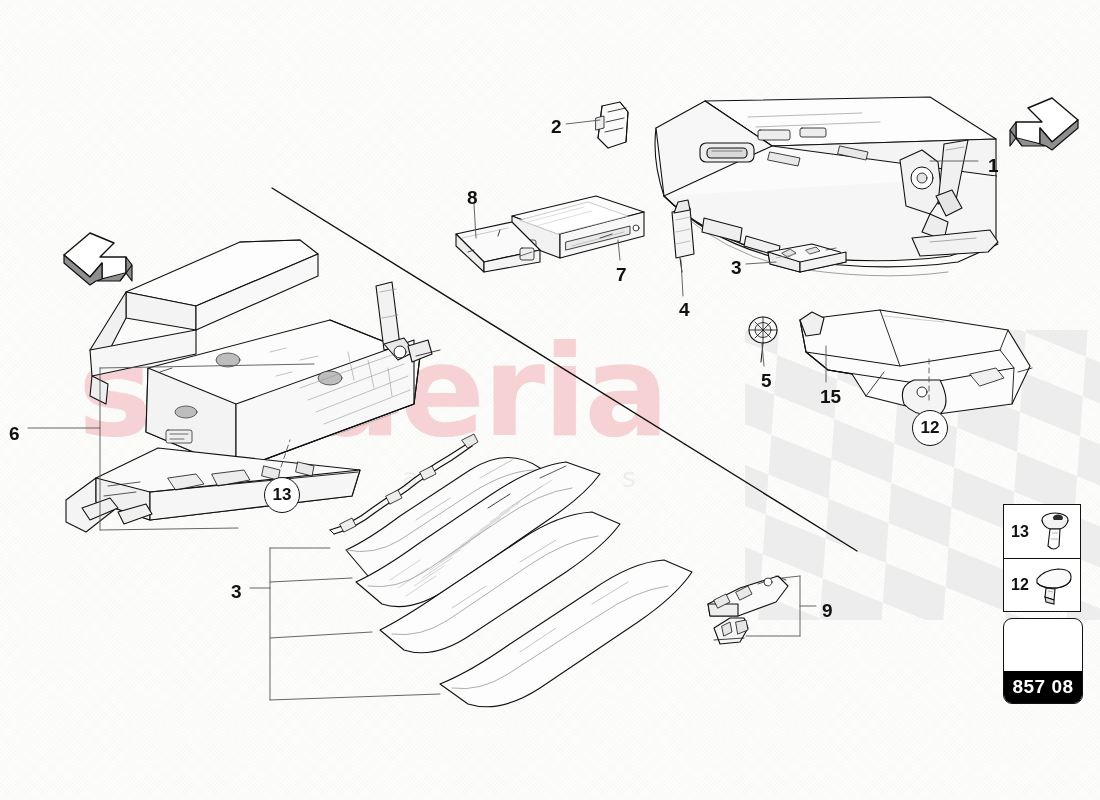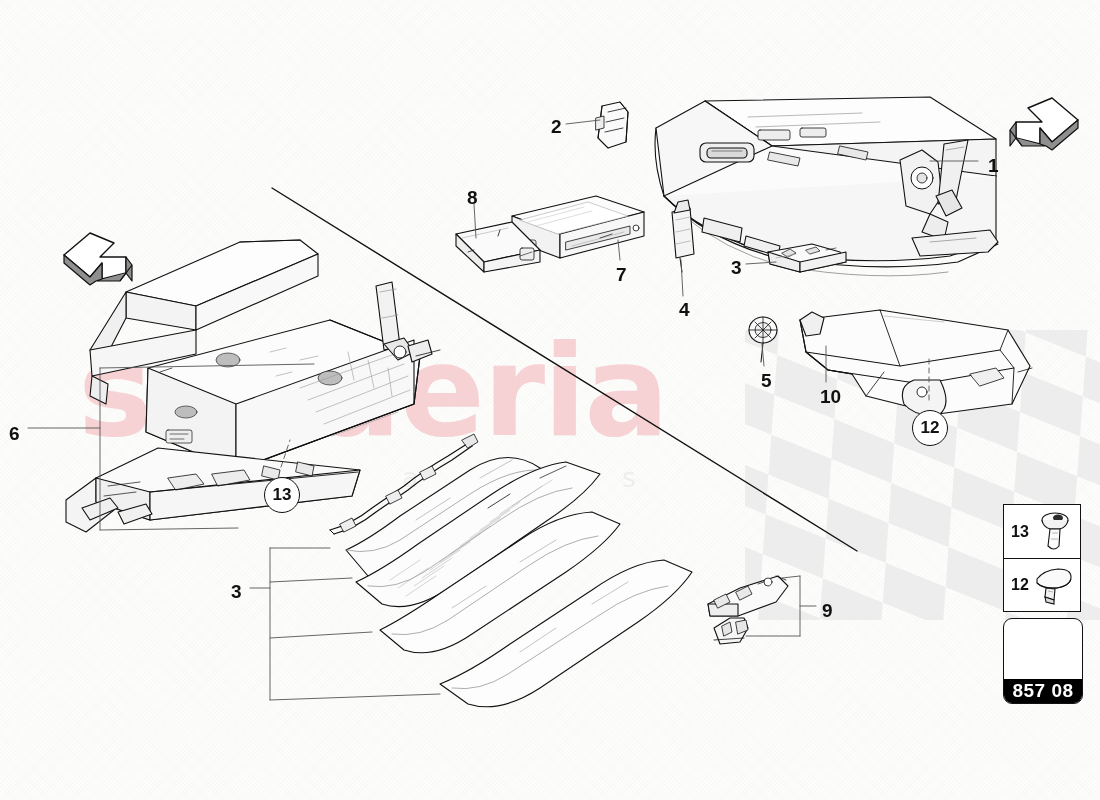--- a/index.html
+++ b/index.html
@@ -87,21 +87,21 @@
     left:1003px; top:618px;
     width:80px; height:86px;
     border:1.5px solid #111;
     border-radius:9px;
     background:#fff;
     overflow:hidden;
     box-sizing:border-box;
   }
   .partnum-band{
     position:absolute;
-    left:0;bottom:0;width:100%;height:24px;
+    left:0;bottom:0;width:100%;height:32px;
     background:#000;
     display:flex;align-items:center;justify-content:center;
   }
   .partnum-text{
     color:#fff;font-size:19px;font-weight:700;
     font-family:"Liberation Sans", sans-serif;
     letter-spacing:0.5px;
   }
 </style>
 </head>
@@ -423,21 +423,21 @@
 
   <div class="callout" style="left:988px;top:156px;">1</div>
   <div class="callout" style="left:551px;top:117px;">2</div>
   <div class="callout" style="left:731px;top:258px;">3</div>
   <div class="callout" style="left:679px;top:300px;">4</div>
   <div class="callout" style="left:761px;top:371px;">5</div>
   <div class="callout" style="left:9px;top:424px;">6</div>
   <div class="callout" style="left:616px;top:265px;">7</div>
   <div class="callout" style="left:467px;top:188px;">8</div>
   <div class="callout" style="left:822px;top:601px;">9</div>
-  <div class="callout" style="left:820px;top:387px;">10</div>
+  <div class="callout" style="left:820px;top:387px;">15</div>
   <div class="callout" style="left:231px;top:582px;">3</div>
 
   <div class="callout-circled" style="left:912px;top:410px;">12</div>
   <div class="callout-circled" style="left:264px;top:477px;">13</div>
 
   <div class="legend-box">
     <div class="legend-row">
       <span class="legend-num">13</span>
       <svg class="legend-art" width="42" height="44" viewBox="0 0 42 44" fill="none" stroke="#111" stroke-width="1.1">
         <ellipse cx="21" cy="10" rx="13" ry="7" fill="#fafafa"></ellipse>

